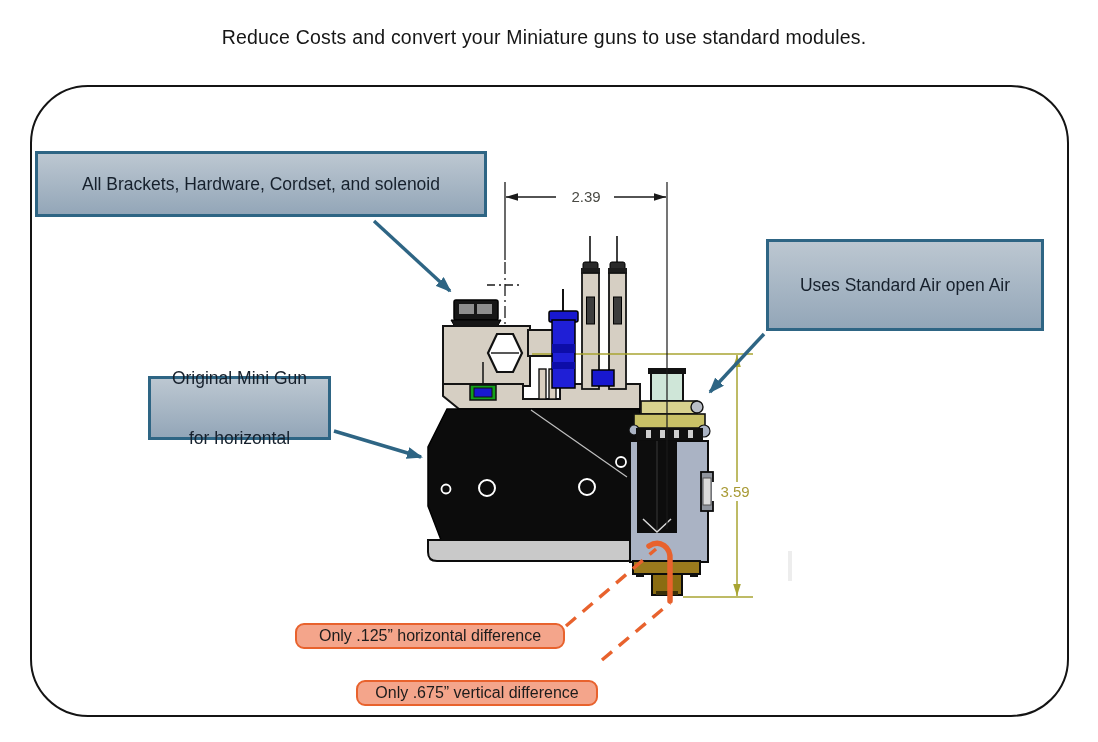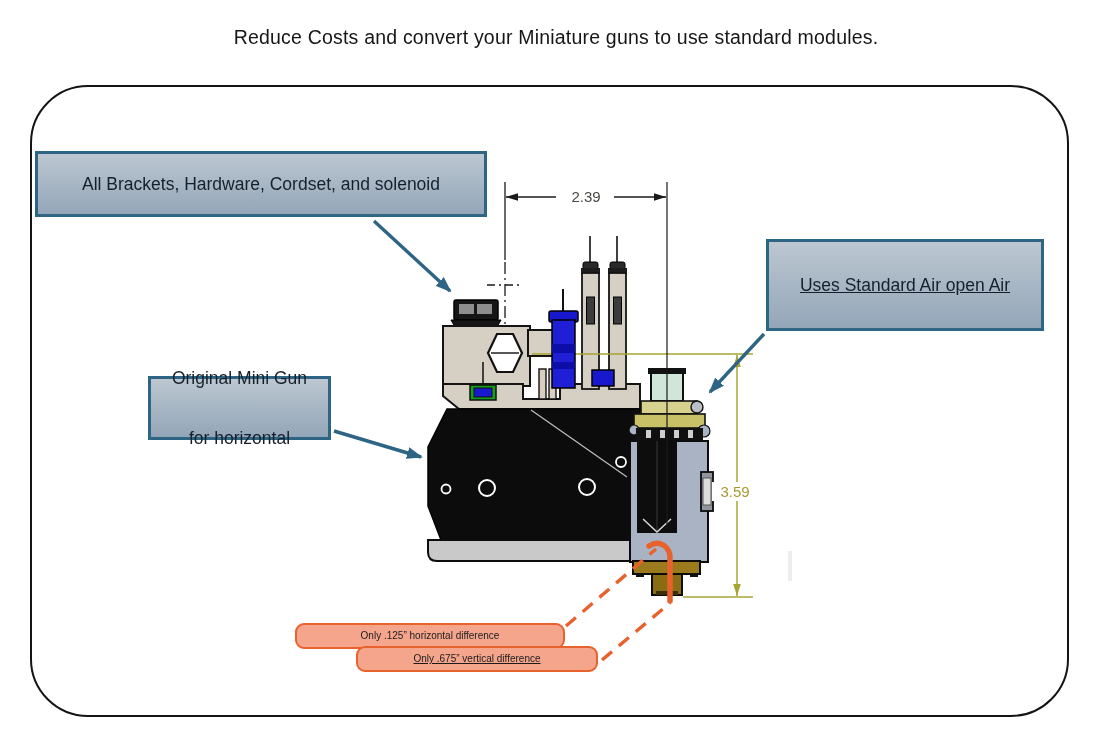--- a/index.html
+++ b/index.html
@@ -1,45 +1,45 @@
 <!DOCTYPE html>
 <html><head>
 <meta charset="utf-8">
 <style>
   html,body{margin:0;padding:0;}
   body{
     width:1098px;height:742px;position:relative;background:#ffffff;
     font-family:"Liberation Sans",sans-serif;overflow:hidden;
   }
   .title{
-    position:absolute;top:26px;left:16px;width:1080px;text-align:center;
+    position:absolute;top:26px;left:4px;width:1080px;text-align:center;
     font-size:19.5px;color:#161616;letter-spacing:.2px;
   }
   .frame{
     position:absolute;left:30px;top:85px;width:1035px;height:628px;
     border:2.5px solid #141414;border-radius:58px;background:transparent;
   }
   .drawing-svg{position:absolute;left:0;top:0;}
   .callout{
     position:absolute;border:3px solid #2e6584;
     background:linear-gradient(180deg,#bcc7d1 0%,#93a6b8 100%);
     color:#16202c;text-align:center;display:flex;flex-direction:column;
     justify-content:center;font-size:17.5px;line-height:1.42;
   }
   .callout span{display:block;}
   .c1{left:35px;top:151px;width:446px;height:60px;}
-  .c2{left:766px;top:239px;width:272px;height:86px;text-decoration:underline;}
+  .c2{left:766px;top:239px;width:272px;height:86px;}
   .c3{left:148px;top:376px;width:177px;height:58px;gap:35px;}
   .note{
     position:absolute;border:2px solid #e8622d;background:#f4a58b;
-    border-radius:9px;color:#1c1c1c;font-size:10px;text-align:center;
+    border-radius:9px;color:#1c1c1c;font-size:16px;text-align:center;
     line-height:22px;white-space:nowrap;
   }
   .n1{left:295px;top:623px;width:266px;height:22px;}
-  .n2{left:356px;top:646px;width:238px;height:22px;text-decoration:underline;}
+  .n2{left:356px;top:680px;width:238px;height:22px;}
   .dimtxt{font-size:15px;fill:#4a4a44;text-anchor:middle;font-family:"Liberation Sans",sans-serif;}
   .dimtxt.olive{fill:#a89a35;}
   .artifact{position:absolute;left:788px;top:551px;width:4px;height:30px;background:#ededed;}
 </style>
 </head>
 <body>
 
 <div class="title">Reduce Costs and convert your Miniature guns to use standard modules.</div>
 
 <div class="frame"></div>

